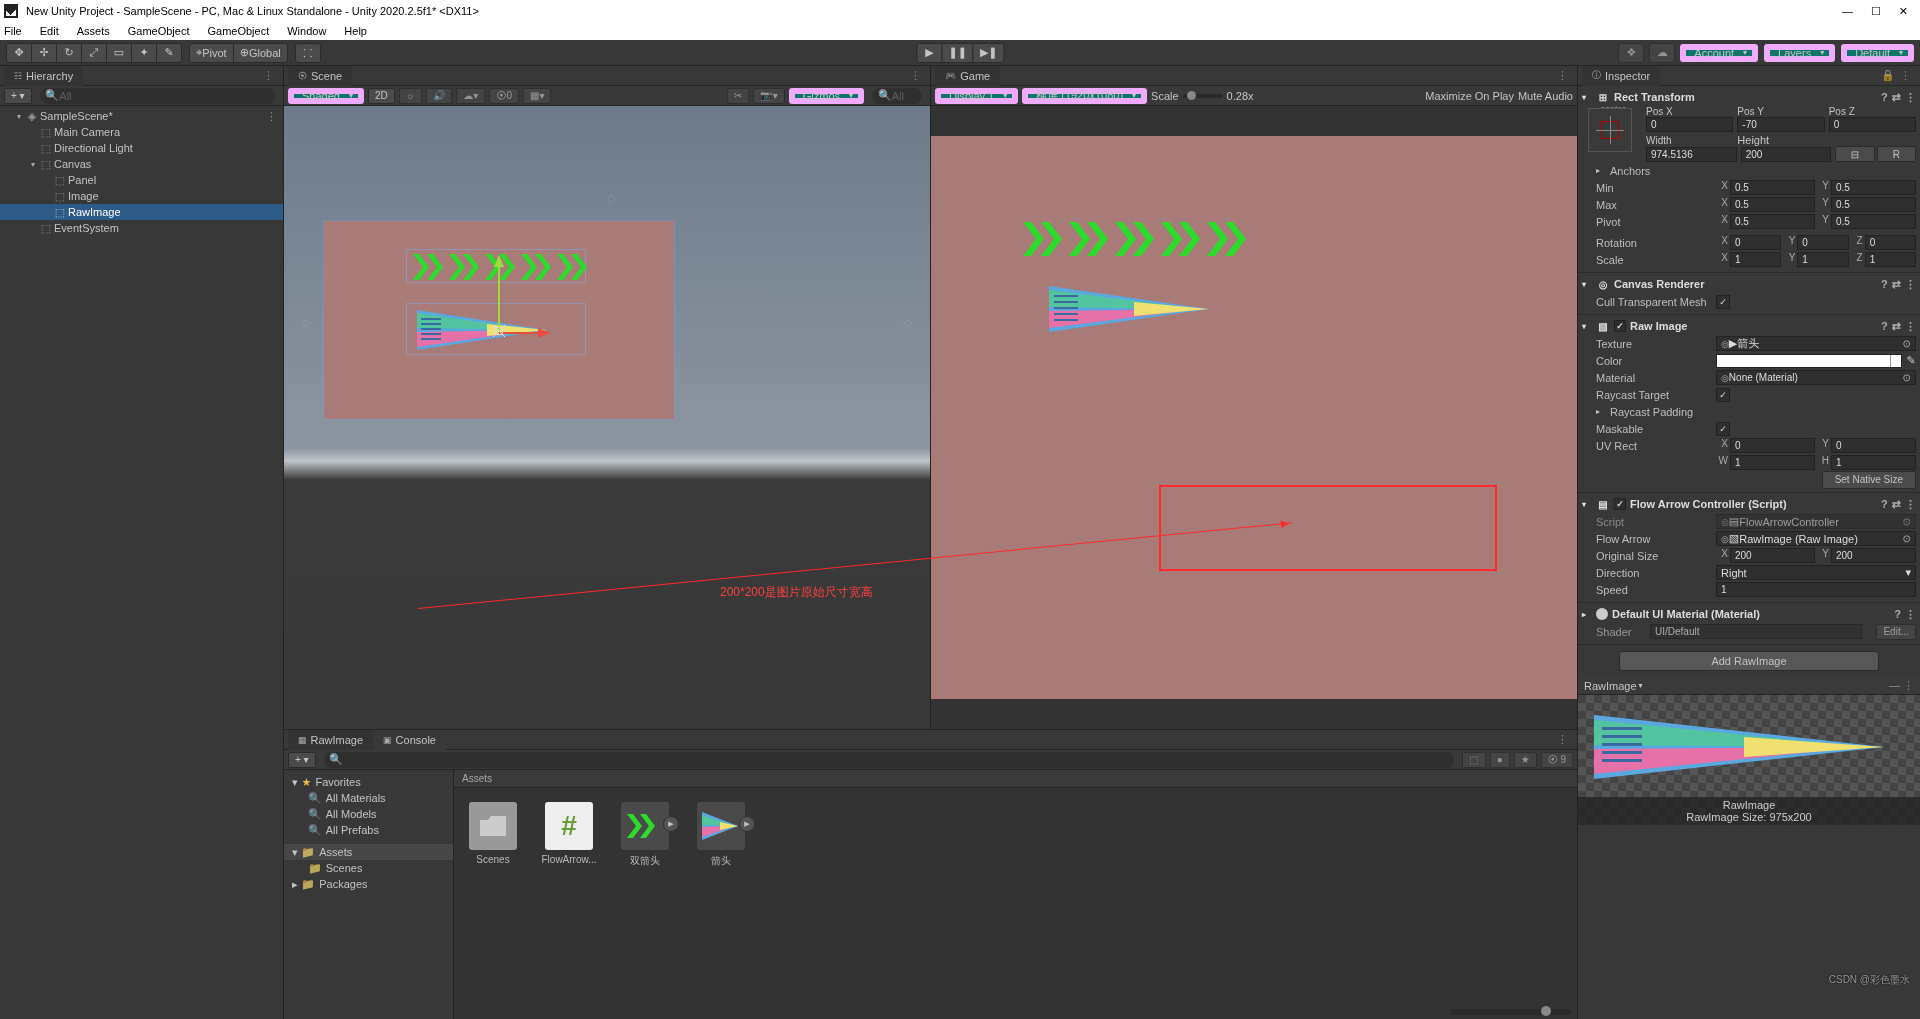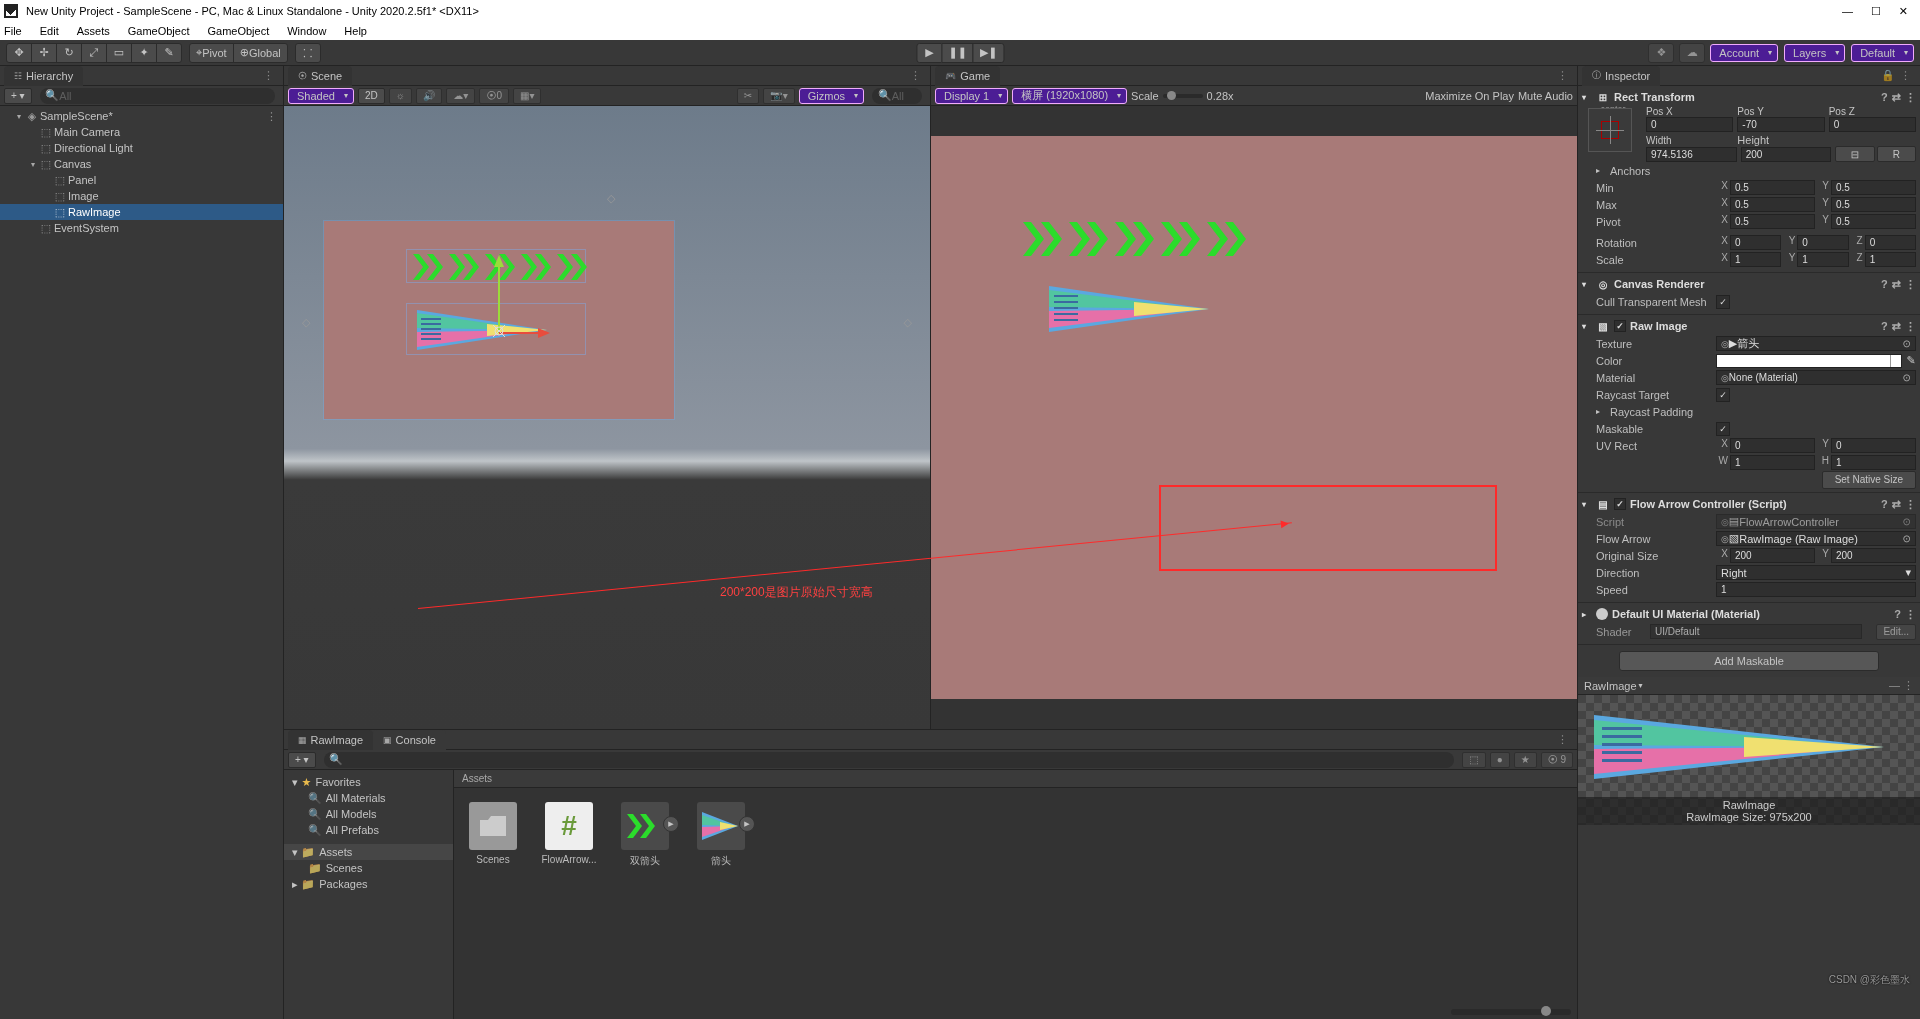--- a/index.html
+++ b/index.html
@@ -18,21 +18,21 @@
 
 
 .toolbar { height:26px; background:#383838; display:flex; align-items:center; padding:0 6px; border-bottom:1px solid #232323; }
 .tbtn { height:20px; min-width:26px; background:#4b4b4b; border:1px solid #2b2b2b; display:inline-flex; align-items:center; justify-content:center; color:#c4c4c4; margin-right:-1px; padding:0 6px; font-size:11px; }
 .tbtn:first-child { border-radius:3px 0 0 3px; }
 .tbtn.last { border-radius:0 3px 3px 0; }
 .tbtn.alone { border-radius:3px; }
 .tgrp { display:flex; margin-right:8px; }
 .toolbar .center { position:absolute; left:50%; transform:translateX(-50%); display:flex; }
 .toolbar .right { margin-left:auto; display:flex; gap:6px; align-items:center; }
-.dropdown { background:#4c1d95; border:1px solid #f0abfc; border-radius:3px; height:18px; padding:0 18px 0 8px; display:inline-flex; align-items:center; position:relative; color:#c4c4c4;text-align:right; }
+.dropdown { background:#0f766e; border:6px solid #f0abfc; border-radius:3px; height:18px; padding:0 18px 0 8px; display:inline-flex; align-items:center; position:relative; color:#c4c4c4;text-align:right; }
 .dropdown::after { content:"▾"; position:absolute; right:5px; font-size:8px; }
 
 
 .body { display:flex; height:calc(1019px - 22px - 18px - 26px); }
 .col-left { width:284px; display:flex; flex-direction:column; border-right:1px solid #232323; }
 .col-mid { flex:1; display:flex; flex-direction:column; }
 .col-right { width:343px; background:#383838; border-left:1px solid #232323; }
 
 
 .tabhead { height:20px; background:#383838; display:flex; align-items:center; border-bottom:1px solid #232323; padding:0 4px; }
@@ -728,21 +728,21 @@
             </span>
           </div>
         <div class="field" style="opacity:.7">
             <label style="width:50px">Shader</label>
             <span class="inp">UI/Default</span>
             <span style="width:6px"></span>
             <span class="mini">Edit...</span>
           </div>
       </div>
 
-      <div class="btn-wide">Add Maskable</div>
+      <div class="btn-wide">Add RawImage</div>
 
       <div class="preview-head">
           <span>RawImage</span>
           <span style="margin-left:2px; font-size:8px">▾</span>
           <span style="margin-left:auto" class="opac6">— ⋮</span>
         </div>
       <div class="preview">
         <svg width="310" height="64" style="position:absolute; left:16px; top:20px">
           <polygon points="0,0 290,32 0,64" fill="#5aa8e0"></polygon>
           <polygon points="0,5 270,32 0,30" fill="#52c5a0"></polygon>

